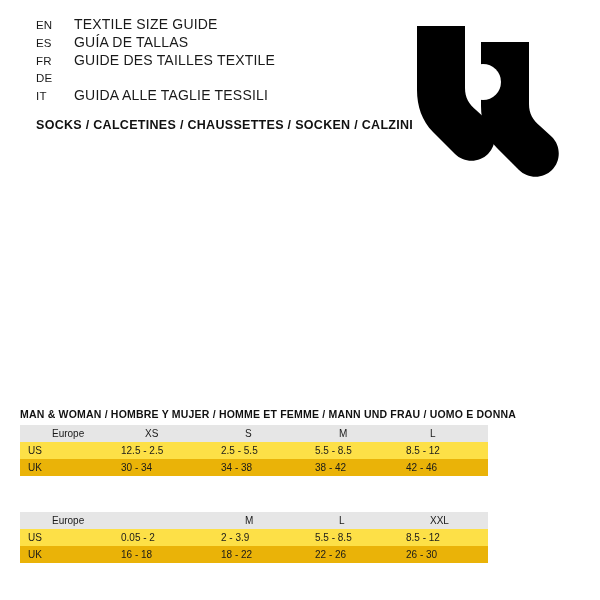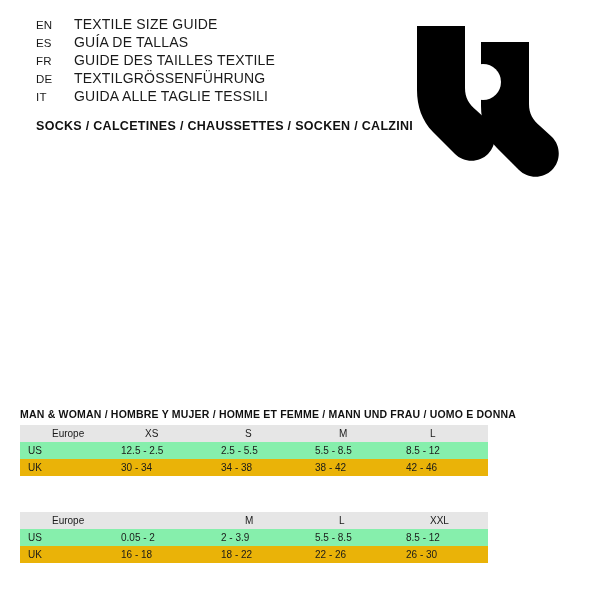--- a/index.html
+++ b/index.html
@@ -87,21 +87,21 @@
     vertical-align: middle;
   }
   .size-table col.c0 { width: 93px; }
   .size-table col.c1 { width: 100px; }
   .size-table col.c2 { width: 94px; }
   .size-table col.c3 { width: 91px; }
   .size-table col.c4 { width: 90px; }
 
   .row-head td { background: #e6e6e6; padding-left: 32px; }
   .row-shade td { background: #eab308; }
-  .row-plain td { background: #86efac; }
+  .row-plain td { background: #fde047; }
 
   .cell-label { color: #222222; }
 </style>
 </head>
 <body>
 
 <div class="header">
 
   <div class="lang-row">
     <span class="lang-code">EN</span>
@@ -110,21 +110,20 @@
   <div class="lang-row">
     <span class="lang-code">ES</span>
     <span class="lang-text">GUÍA DE TALLAS</span>
   </div>
   <div class="lang-row">
     <span class="lang-code">FR</span>
     <span class="lang-text">GUIDE DES TAILLES TEXTILE</span>
   </div>
   <div class="lang-row">
     <span class="lang-code">DE</span>
-    <span class="lang-text">TEXTILGRÖSSENFÜHRUNG</span>
   </div>
   <div class="lang-row">
     <span class="lang-code">IT</span>
     <span class="lang-text">GUIDA ALLE TAGLIE TESSILI</span>
   </div>
 
   <div class="product-title">SOCKS / CALCETINES / CHAUSSETTES / SOCKEN / CALZINI</div>
 </div>
 
 <div class="sock-art">

